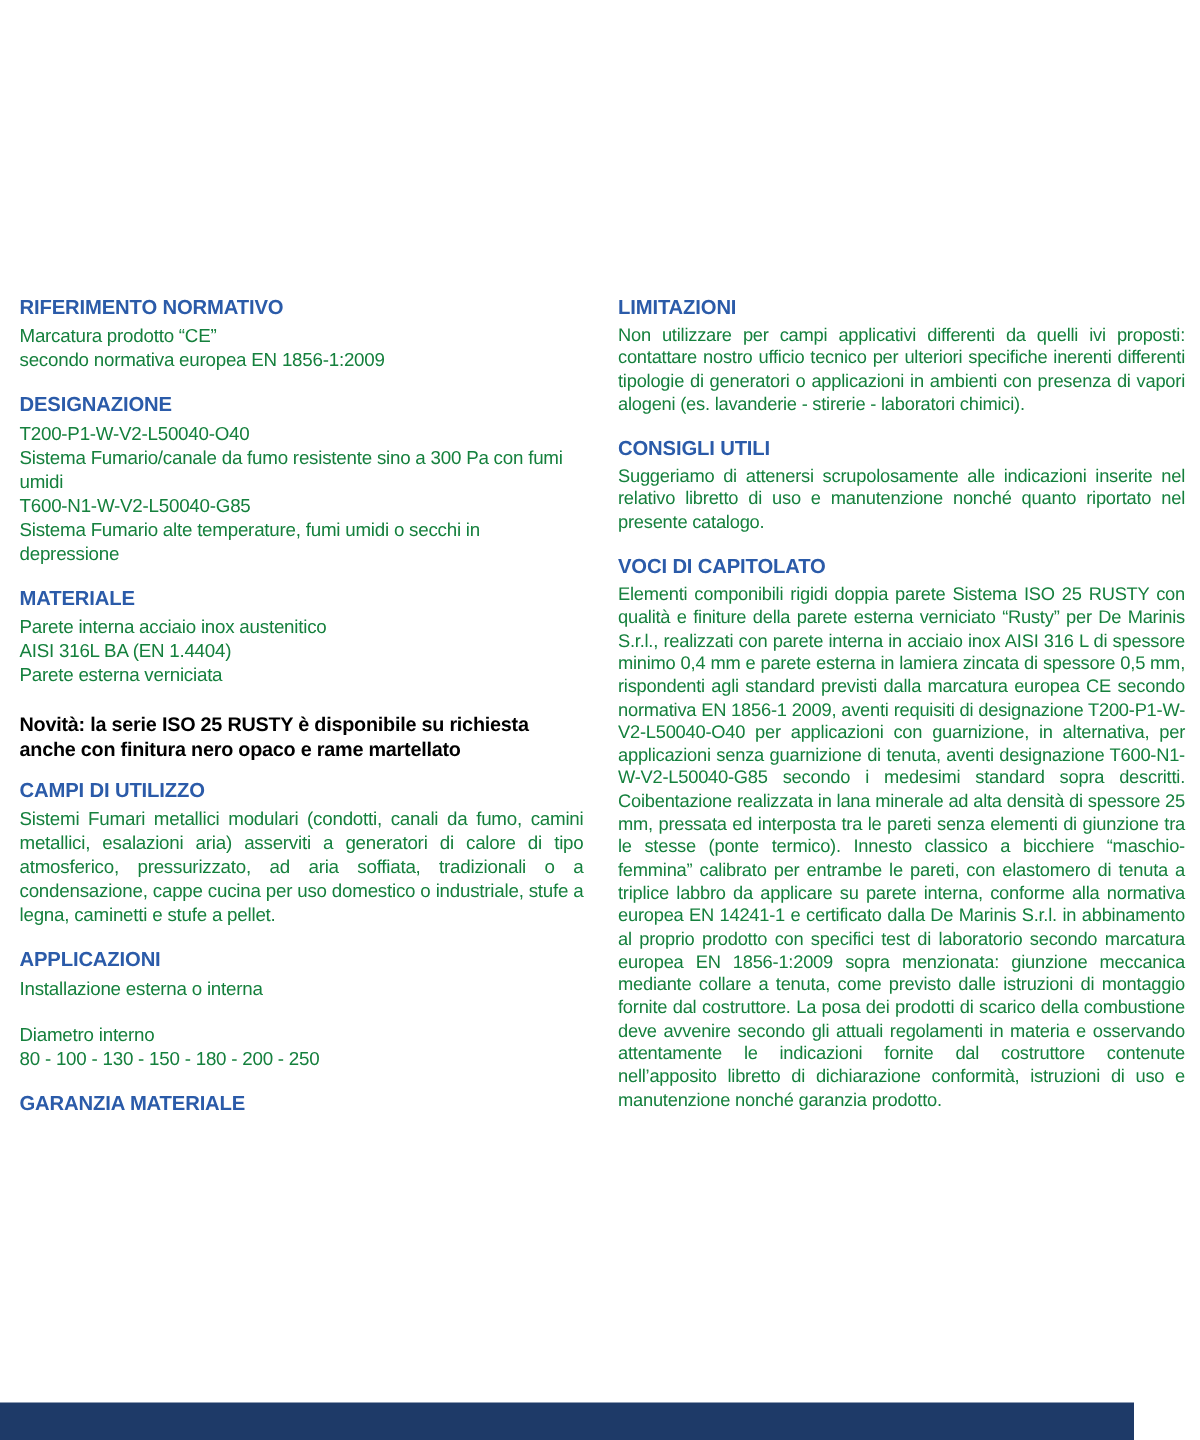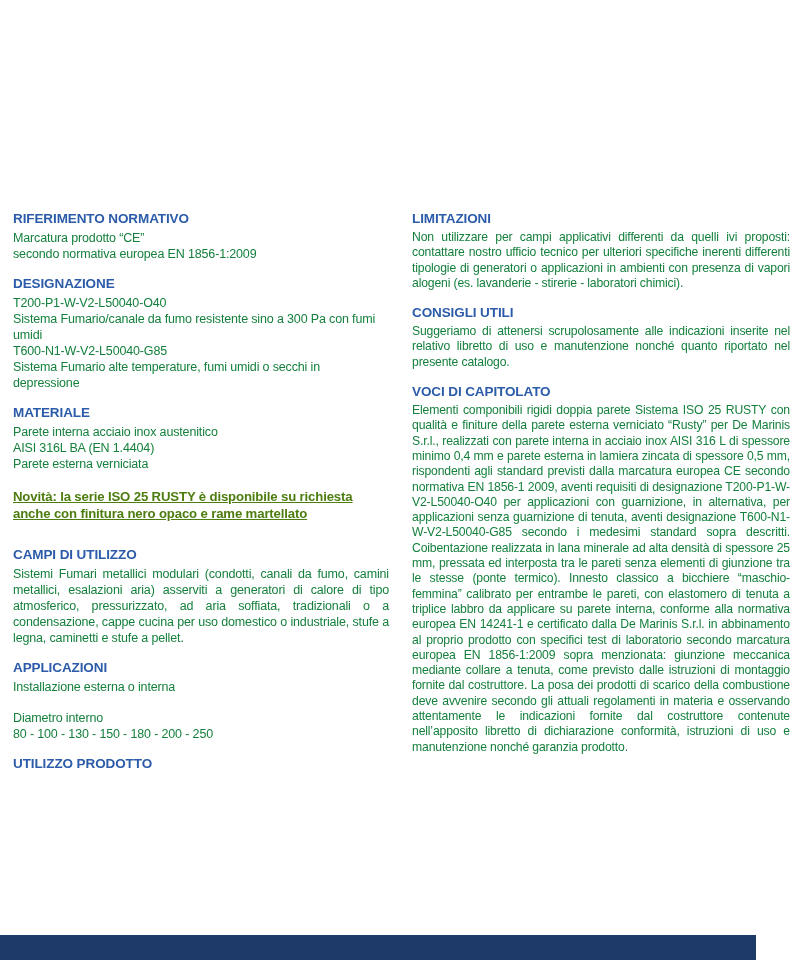--- a/index.html
+++ b/index.html
@@ -9,21 +9,21 @@
     background: #ffffff;
     font-family: "Liberation Sans", sans-serif;
     -webkit-font-smoothing: antialiased;
   }
   .page {
     position: relative;
     width: 800px; height: 960px;
     background: #ffffff;
     overflow: hidden;
   }
-  .col { position: absolute; top: 212px; }
+  .col { position: absolute; top: 198px; }
   .col-left  { left: 13px;  width: 376px; }
   .col-right { left: 412px; width: 378px; }
 
   .sec { margin: 0 0 15px 0; }
   .sec-heading {
     margin: 0 0 4px 0;
     font-size: 13.5px;
     line-height: 14px;
     font-weight: bold;
     color: #2b5ba9;
@@ -35,27 +35,26 @@
     line-height: 16px;
     color: #15803d;
     letter-spacing: -0.15px;
   }
   .body-par.justify { text-align: justify; }
   .col-right .body-par {
     font-size: 12.2px;
     line-height: 15.3px;
   }
   .novita {
-    margin: 16px 0 26px 0;
+    margin: 16px 0 12px 0;
     font-size: 13.2px;
     line-height: 17px;
     font-weight: bold;
-    color: #4d7c0f;
+    color: #000000;
     letter-spacing: -0.15px;
-    text-decoration: underline;
   }
   .footer-bar {
     position: absolute;
     left: 0; bottom: 0;
     width: 756px; height: 25px;
     background: #1e3a68;
   }
 </style>
 </head>
 <body>
@@ -96,21 +95,21 @@
       <h3 class="sec-heading">APPLICAZIONI</h3>
       <p class="body-line">Installazione esterna o interna</p>
     </section>
 
     <section class="sec">
       <p class="body-line">Diametro interno</p>
       <p class="body-line">80 - 100 - 130 - 150 - 180 - 200 - 250</p>
     </section>
 
     <section class="sec">
-      <h3 class="sec-heading">UTILIZZO PRODOTTO</h3>
+      <h3 class="sec-heading">GARANZIA MATERIALE</h3>
     </section>
 
   </div>
 
   <div class="col col-right">
 
     <section class="sec">
       <h3 class="sec-heading">LIMITAZIONI</h3>
       <p class="body-par justify">Non utilizzare per campi applicativi differenti da quelli ivi proposti: contattare nostro ufficio tecnico per ulteriori specifiche inerenti differenti tipologie di generatori o applicazioni in ambienti con presenza di vapori alogeni (es. lavanderie - stirerie - laboratori chimici).</p>
     </section>

